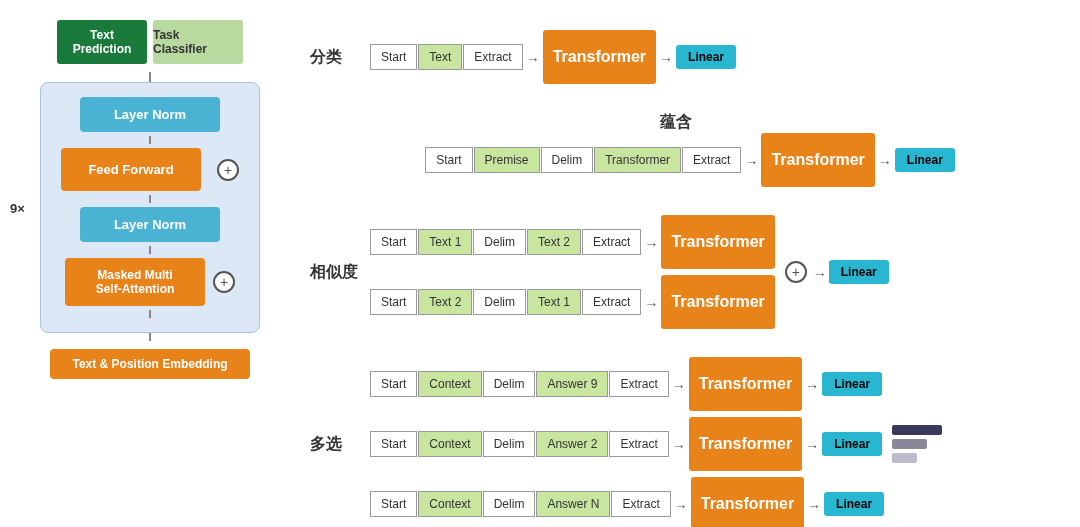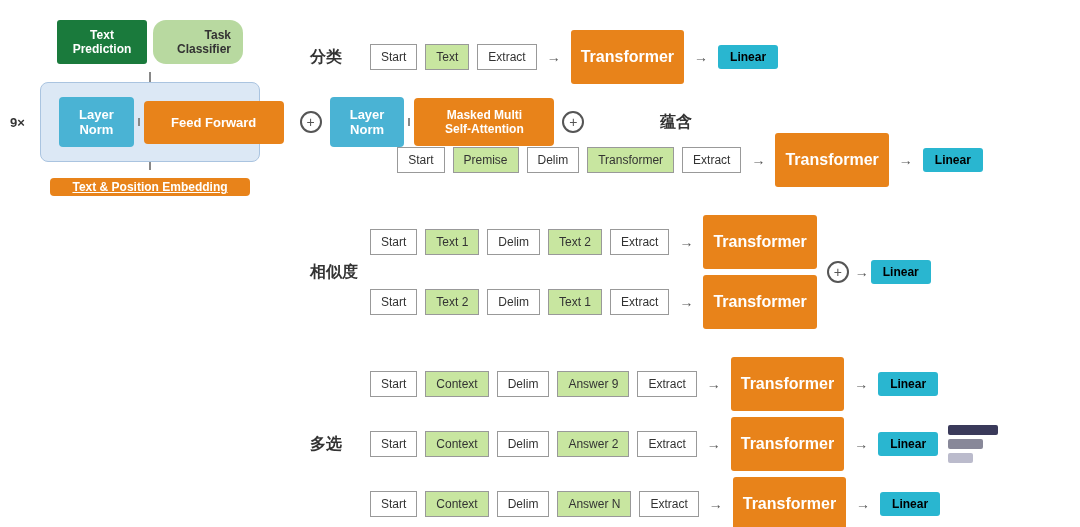--- a/index.html
+++ b/index.html
@@ -51,33 +51,33 @@
       text-align: center;
       border-radius: 3px;
       width: 90px;
     }
 
     .box-task-classifier {
       background: #b8d9a0;
       color: #333;
       font-size: 12px;
       font-weight: bold;
-      padding: 8px 12px;
-      text-align: right;
-      border-radius: 13px;
+      padding: 8px 0;
+      text-align: left;
+      border-radius: 3px;
       width: 90px;
     }
 
     .transformer-block {
       background: #dce8f5;
       border: 1.5px solid #aac4e0;
       border-radius: 8px;
       padding: 14px 18px;
       display: flex;
-      flex-direction: row;
+      flex-direction: column;
       align-items: center;
       gap: 4px;
       position: relative;
       width: 220px;
     }
 
     .box-layer-norm {
       background: #4ab3d4;
       color: #fff;
       font-size: 13px;
@@ -122,26 +122,25 @@
       color: #555;
       background: #fff;
       flex-shrink: 0;
     }
 
     .bottom-embed {
       background: #e8831a;
       color: #fff;
       font-size: 12px;
       font-weight: bold;
-      padding: 2px 16px;
+      padding: 8px 16px;
       border-radius: 4px;
       text-align: center;
       width: 200px;
       margin-top: 8px;
-      text-decoration: underline;
     }
 
     .multiplier-label {
       position: absolute;
       left: -30px;
       top: 50%;
       transform: translateY(-50%);
       font-size: 13px;
       font-weight: bold;
       color: #333;
@@ -171,21 +170,21 @@
       color: #333;
       width: 50px;
       flex-shrink: 0;
       margin-right: 10px;
     }
 
     .sequence {
       display: flex;
       flex-direction: row;
       align-items: center;
-      gap: 8px;
+      gap: 1px;
       flex-wrap: nowrap;
     }
 
     .seq-box {
       border: 1.5px solid #999;
       padding: 5px 10px;
       font-size: 12px;
       color: #333;
       background: #fff;
       white-space: nowrap;

